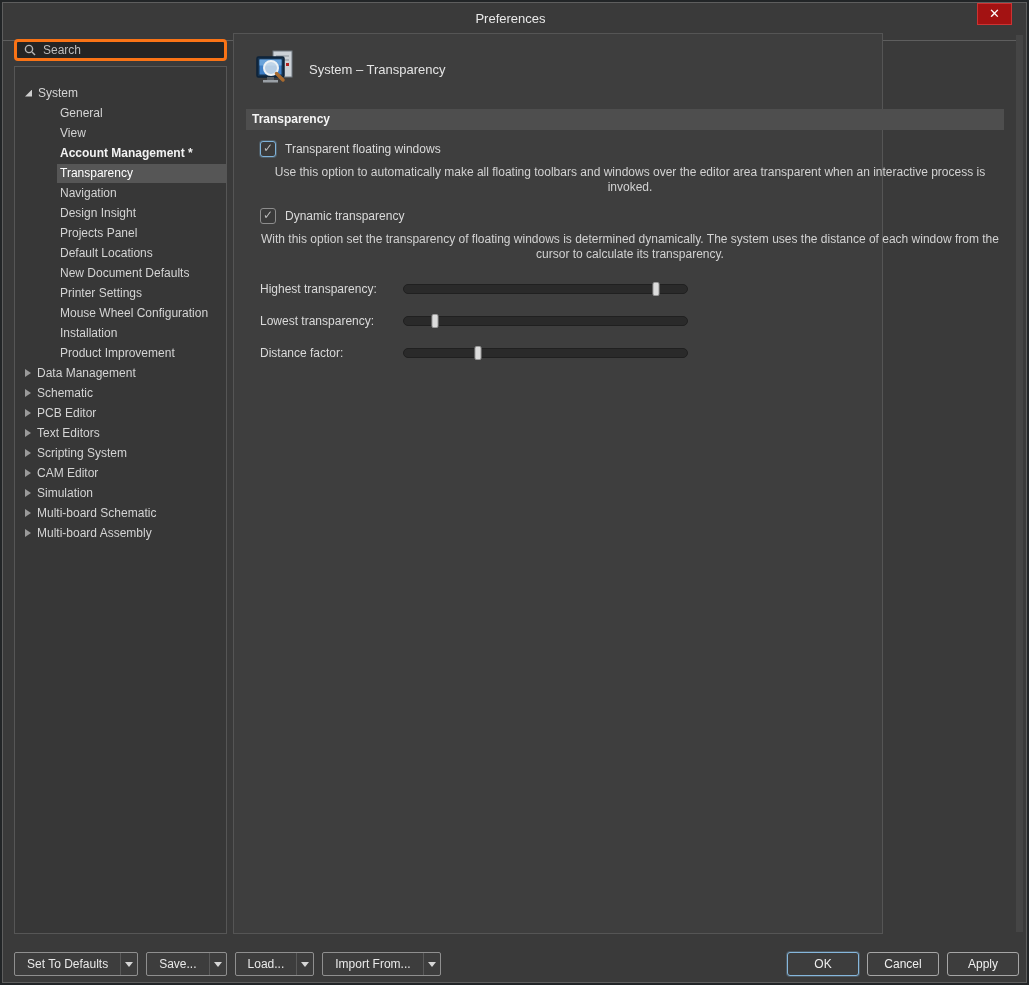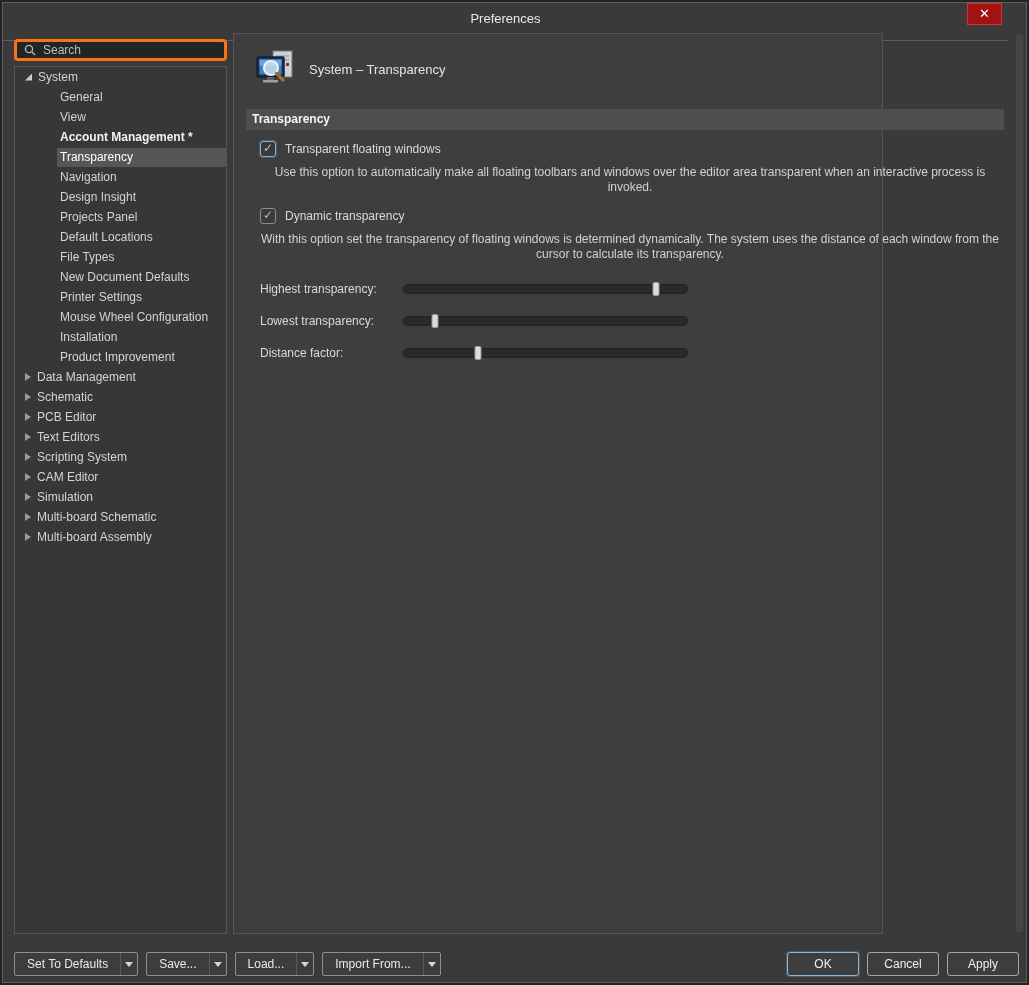--- a/index.html
+++ b/index.html
@@ -1,28 +1,28 @@
 <!DOCTYPE html>
 <html><head>
 <meta charset="utf-8">
 <style>
   * { margin:0; padding:0; box-sizing:border-box; }
   html,body { width:1029px; height:985px; }
   body { background:#222527; font-family:"Liberation Sans","DejaVu Sans",sans-serif; overflow:hidden; }
   .window { position:absolute; inset:2px; background:#3a3a3a; border:1px solid #5e5e5e; }
 
   
-  .titlebar { position:absolute; left:0; right:18px; top:0; height:38px; background:#3a3a3a; border-bottom:1px solid #5e5e5e; }
+  .titlebar { position:absolute; left:0; right:8px; top:0; height:38px; background:#3a3a3a; border-bottom:1px solid #5e5e5e; }
   .titlebar .title { position:absolute; left:0; right:0; top:8px; text-align:center; color:#e9e9e9; font-size:13px; }
   .closebtn { position:absolute; top:0; right:6px; width:35px; height:22px; background:#a31212; border:1px solid #c33; color:#fff; font-size:13px; font-weight:bold; text-align:center; line-height:20px; cursor:default; }
 
   
   .searchbox { position:absolute; left:11px; top:36px; width:213px; height:22px; background:#242424; border:3px solid #f97316; border-radius:4px; display:flex; align-items:center; padding:0 7px; gap:7px; }
   .searchbox .ph { color:#bdbdbd; font-size:12px; }
-  .tree { position:absolute; left:11px; top:63px; width:213px; height:868px; background:#373737; border:1px solid #565656; padding-top:0; overflow:hidden; }
+  .tree { position:absolute; left:11px; top:63px; width:213px; height:868px; background:#373737; border:1px solid #565656; padding-top:16px; overflow:hidden; }
   .trow { display:flex; align-items:center; height:20px; color:#d4d4d4; font-size:12px; cursor:default; }
   .trow.lvl0 { padding-left:10px; }
   .trow.lvl0 .tlabel { margin-left:6px; }
   .trow.lvl1 { padding-left:42px; }
   .trow.lvl1 .tlabel { flex:1; padding:2px 4px 3px 3px; }
   .trow.sel .tlabel { background:#565656; color:#ffffff; }
   .tlabel.bold { font-weight:bold; color:#f2f2f2; }
   .tri { width:8px; height:8px; display:inline-block; flex:none; }
   .tri.exp { background:#cfcfcf; clip-path:polygon(100% 0, 100% 100%, 0 100%); width:7px; height:7px; }
   .tri.col { background:#9b9b9b; clip-path:polygon(0 0, 100% 50%, 0 100%); width:6px; height:8px; }
@@ -100,23 +100,20 @@
       <div class="trow lvl1">
         <span class="tlabel">Design Insight</span>
       </div>
       <div class="trow lvl1">
         <span class="tlabel">Projects Panel</span>
       </div>
       <div class="trow lvl1">
         <span class="tlabel">Default Locations</span>
       </div>
       <div class="trow lvl1">
-        <span class="tlabel">File Types</span>
-      </div>
-      <div class="trow lvl1">
         <span class="tlabel">New Document Defaults</span>
       </div>
       <div class="trow lvl1">
         <span class="tlabel">Printer Settings</span>
       </div>
       <div class="trow lvl1">
         <span class="tlabel">Mouse Wheel Configuration</span>
       </div>
       <div class="trow lvl1">
         <span class="tlabel">Installation</span>

